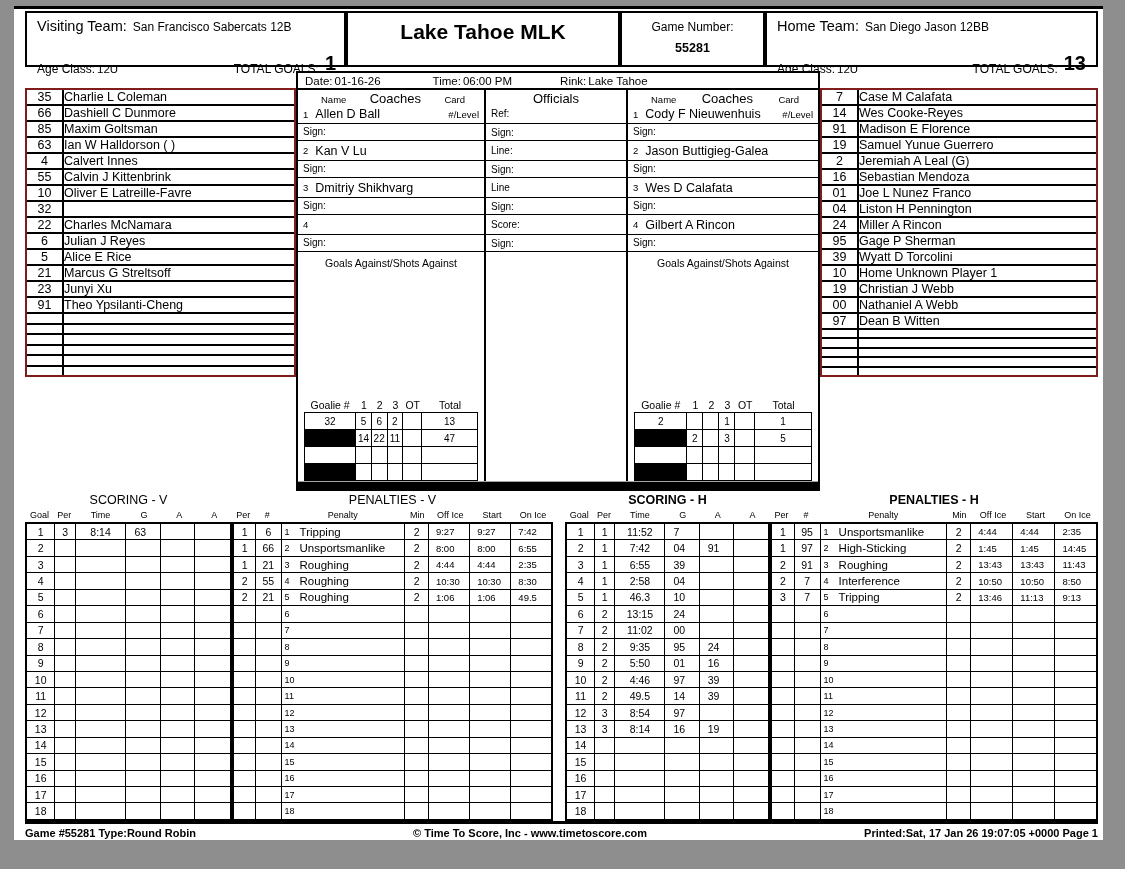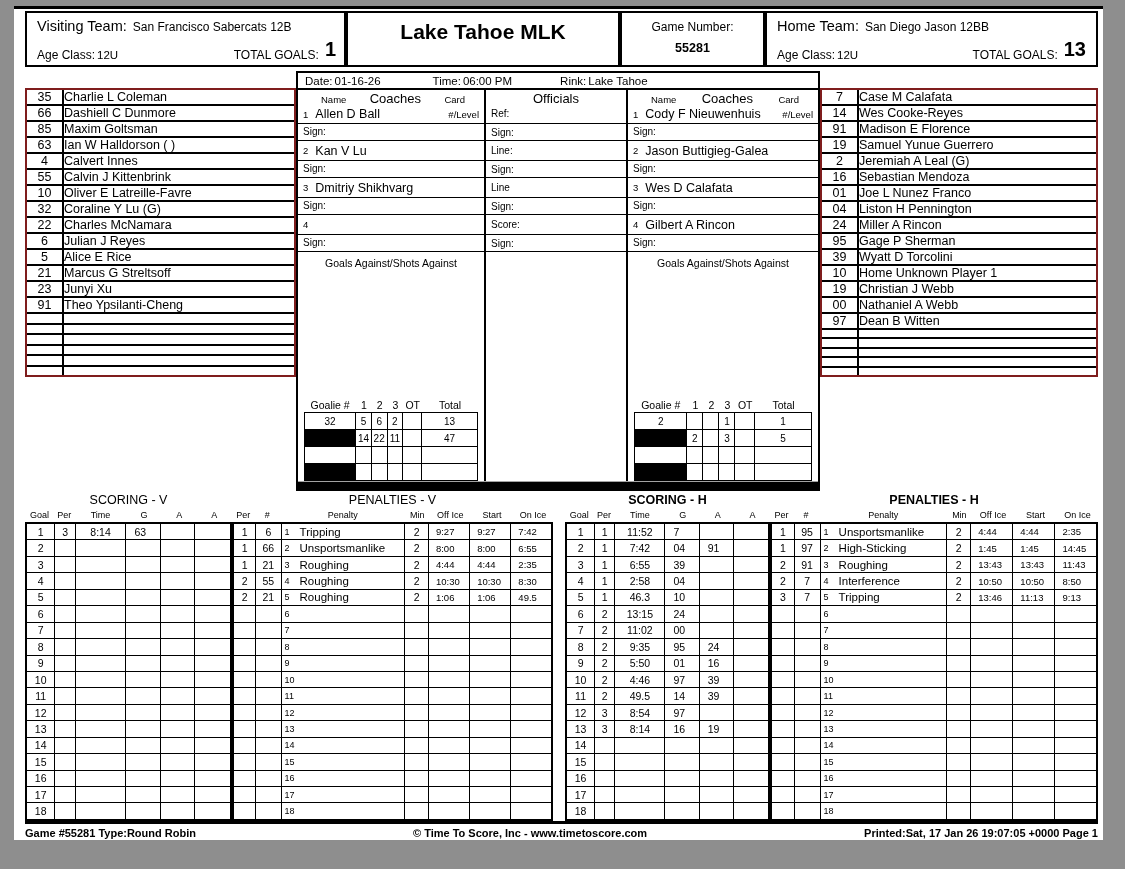--- a/index.html
+++ b/index.html
@@ -15,21 +15,21 @@
   
   .header-row { position: absolute; left: 11px; top: 2px; width: 1073px; height: 56px; display: flex; }
   .hbox { border: 2px solid #000; position: relative; background: #fff; }
   .hb-visiting { width: 321px; padding: 5px 8px 0 10px; }
   .hb-title { width: 274px; text-align: center; padding-top: 7px; }
   .hb-gamenum { width: 145px; text-align: center; padding-top: 7px; }
   .hb-home { flex: 1; padding: 5px 10px 0 10px; }
   .team-line { display: flex; align-items: baseline; }
   .team-label { font-size: 14.5px; }
   .team-name { font-size: 12px; margin-left: 6px; }
-  .age-line { display: flex; align-items: baseline; margin-top: 7px; }
+  .age-line { display: flex; align-items: baseline; margin-top: 21px; }
   .age-label { font-size: 12px; }
   .age-val { font-size: 11.5px; margin-left: 2px; }
   .tg-label { font-size: 12px; margin-left: auto; }
   .tg-val { font-size: 20px; font-weight: bold; margin-left: 6px; position: relative; top: -3px; }
   .main-title { font-size: 21px; font-weight: bold; }
   .gn-label { font-size: 12px; }
   .gn-val { font-size: 12.5px; font-weight: bold; margin-top: 7px; }
   
   .roster { position: absolute; top: 79px; height: 289px; border: 2px solid #7f1d1d; display: flex; flex-direction: column; background: #fff; }
   #visitor-roster { left: 11px; width: 271px; }
@@ -168,21 +168,20 @@
       <div class="roster-row">
         <div class="roster-num">55</div>
         <div class="roster-name">Calvin J Kittenbrink</div>
       </div>
       <div class="roster-row">
         <div class="roster-num">10</div>
         <div class="roster-name">Oliver E Latreille-Favre</div>
       </div>
       <div class="roster-row">
         <div class="roster-num">32</div>
-        <div class="roster-name">Coraline Y Lu  (G)</div>
       </div>
       <div class="roster-row">
         <div class="roster-num">22</div>
         <div class="roster-name">Charles McNamara</div>
       </div>
       <div class="roster-row">
         <div class="roster-num">6</div>
         <div class="roster-name">Julian J Reyes</div>
       </div>
       <div class="roster-row">

